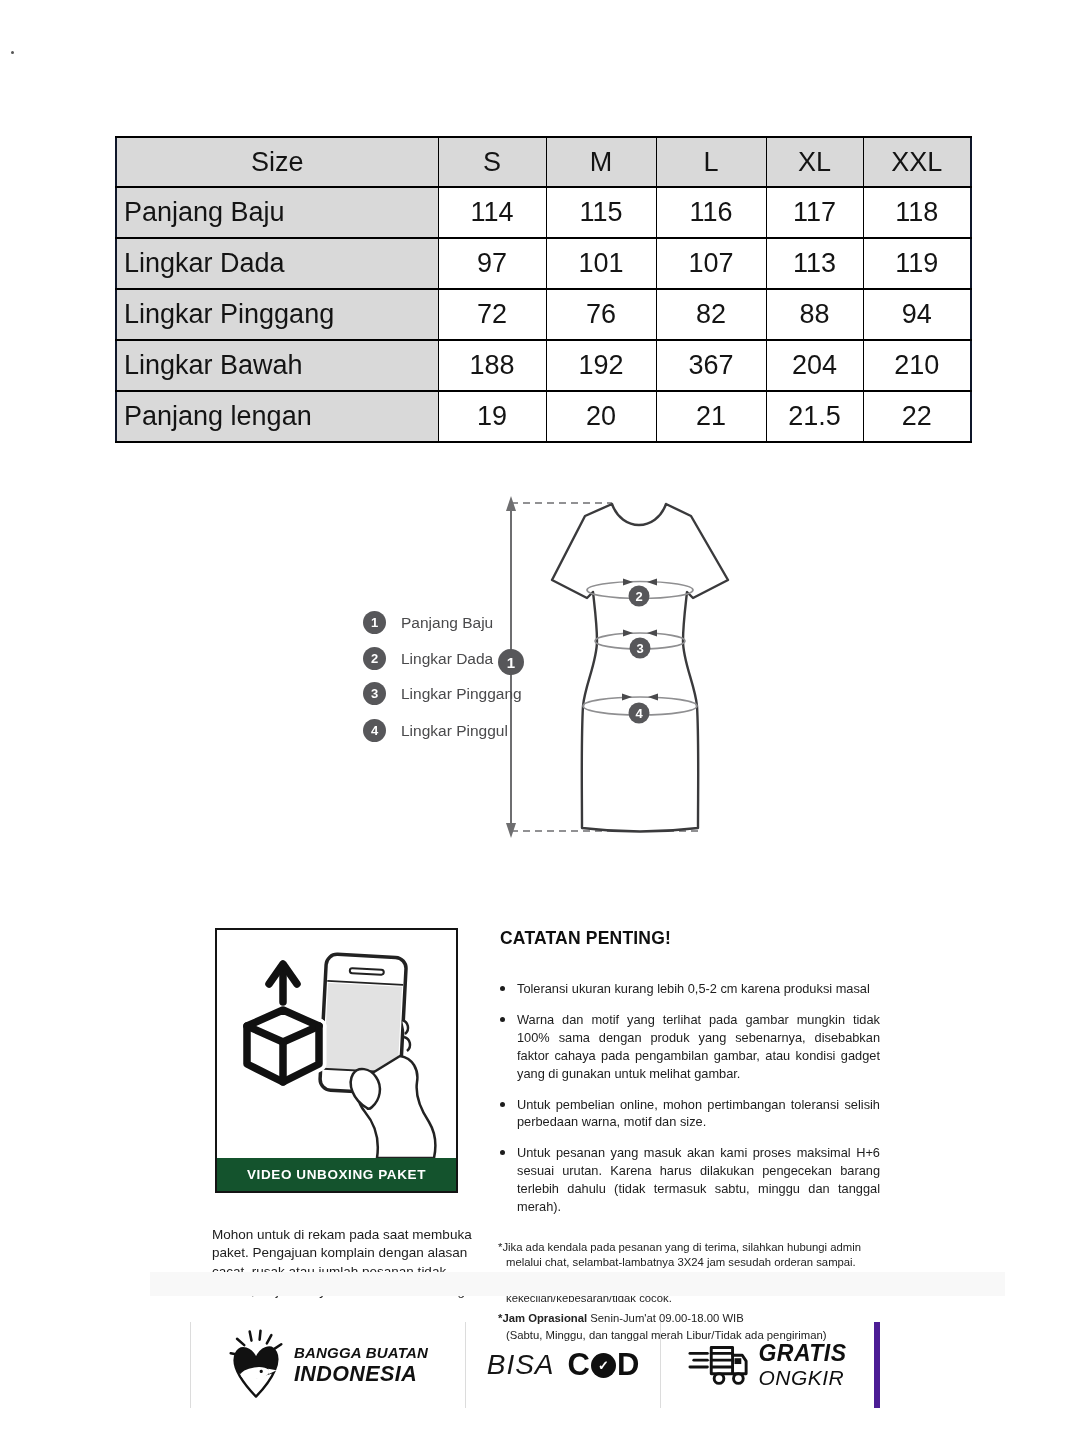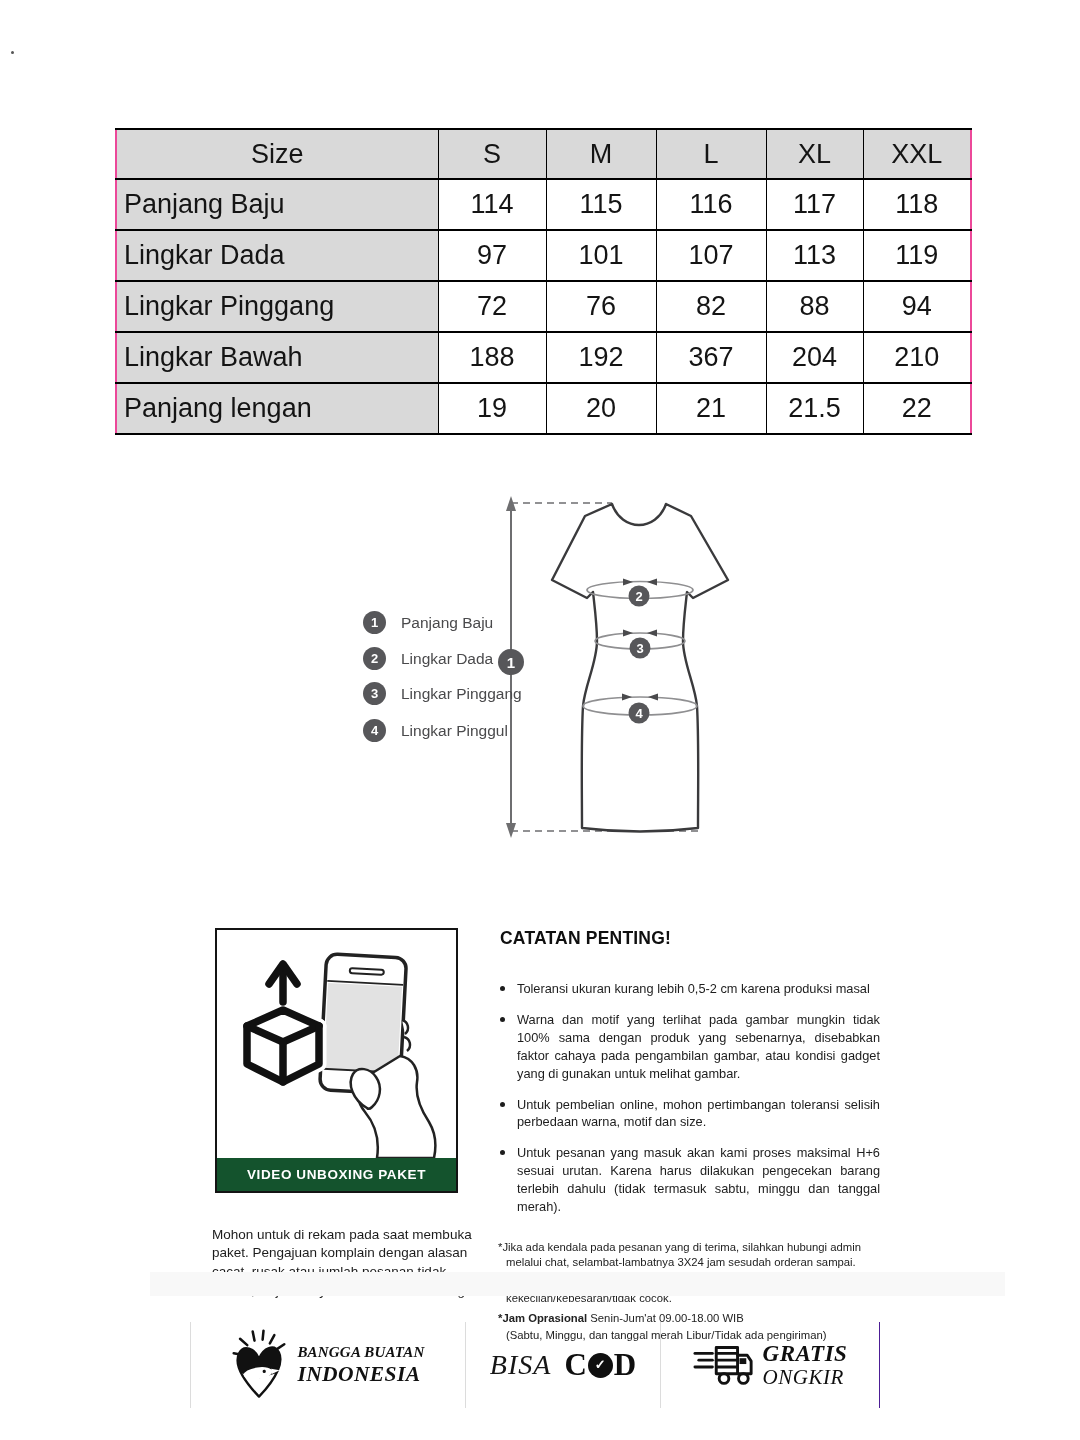--- a/index.html
+++ b/index.html
@@ -6,22 +6,22 @@
   .page{position:relative;width:1080px;height:1440px;background:#ffffff;overflow:hidden;
         font-family:"Liberation Sans", sans-serif;color:#111;}
 
   
   .stray-dot{position:absolute;left:11px;top:51px;width:3px;height:3px;border-radius:50%;background:#555;}
 
   
   .title{position:absolute;left:152px;top:84px;font-size:28px;font-weight:bold;letter-spacing:.4px;color:#0d0d0d;}
 
   
-  .size-table{position:absolute;left:115px;top:128px;width:855px;border-collapse:collapse;
-              border:2px solid #ec4899;table-layout:fixed;}
+  .size-table{position:absolute;left:115px;top:136px;width:855px;border-collapse:collapse;
+              border:2px solid #0f172a;table-layout:fixed;}
   .size-table th,.size-table td{border:1px solid #000;border-top-width:2px;border-bottom-width:2px;
               font-weight:400;font-size:27px;color:#141414;padding:0;}
   .size-table thead tr{height:50px;}
   .size-table tbody tr{height:51px;}
   .size-table th{background:#d9d9d9;text-align:center;}
   .size-table td.row-label{background:#d9d9d9;text-align:left;padding-left:7px;}
   .size-table td.val{background:#fff;text-align:center;}
 
   
   .diagram{position:absolute;left:350px;top:490px;width:460px;height:360px;}
@@ -50,24 +50,24 @@
   .bullet-text{font-size:12.8px;line-height:1.4;color:#1d1d1d;text-align:justify;}
   .footnotes{margin-top:24px;font-size:11.3px;line-height:1.35;color:#222;}
   .footnote{padding-left:8px;text-indent:-8px;margin-bottom:5px;}
   .footnote b{font-weight:bold;}
   .footnote-sub{padding-left:8px;margin-top:-3px;}
 
   
   .divider-band{position:absolute;left:150px;top:1272px;width:855px;height:24px;background:#f8f8f8;}
 
   
-  .badge-strip{position:absolute;left:190px;top:1322px;width:748px;height:86px;display:flex;font-family:Liberation Serif, serif;}
+  .badge-strip{position:absolute;left:190px;top:1322px;width:748px;height:86px;display:flex;}
   .badge-cell{box-sizing:border-box;border-left:1px solid #dcdcdc;display:flex;
               align-items:center;justify-content:center;}
-  .badge-cell:last-child{border-right:1px solid #4c1d95;}
+  .badge-cell:last-child{border-right:6px solid #4c1d95;}
   .cell-made-in{width:275px;}
   .cell-cod{width:195px;}
   .cell-ongkir{width:220px;}
   .made-in-text{margin-left:10px;font-style:italic;color:#111;}
   .made-in-line1{font-size:15px;font-weight:bold;letter-spacing:.2px;}
   .made-in-line2{font-size:21.5px;font-weight:bold;letter-spacing:.4px;margin-top:1px;}
   .cod-wrap{display:flex;align-items:center;}
   .cod-prefix{font-size:28px;font-style:italic;letter-spacing:1px;color:#151515;margin-right:13px;}
   .cod-letter{font-size:31px;font-weight:bold;color:#0f0f0f;}
   .cod-check{width:25px;height:25px;border-radius:50%;background:#0f0f0f;color:#fff;

